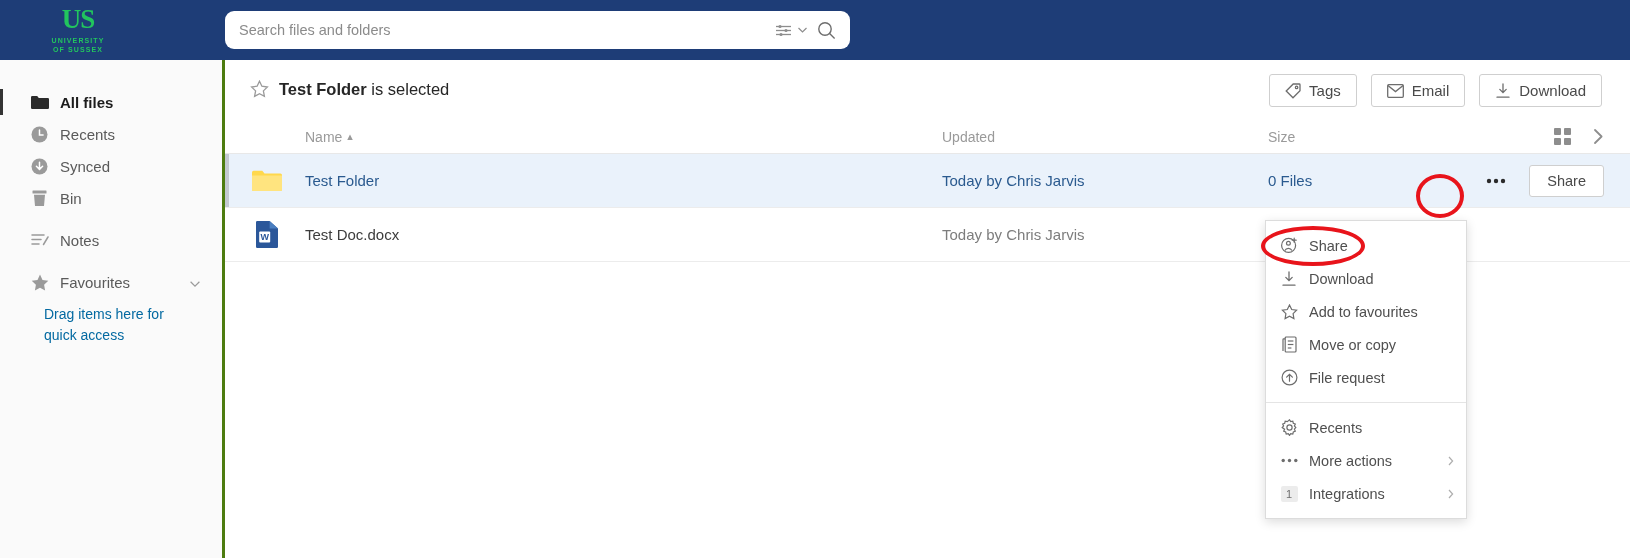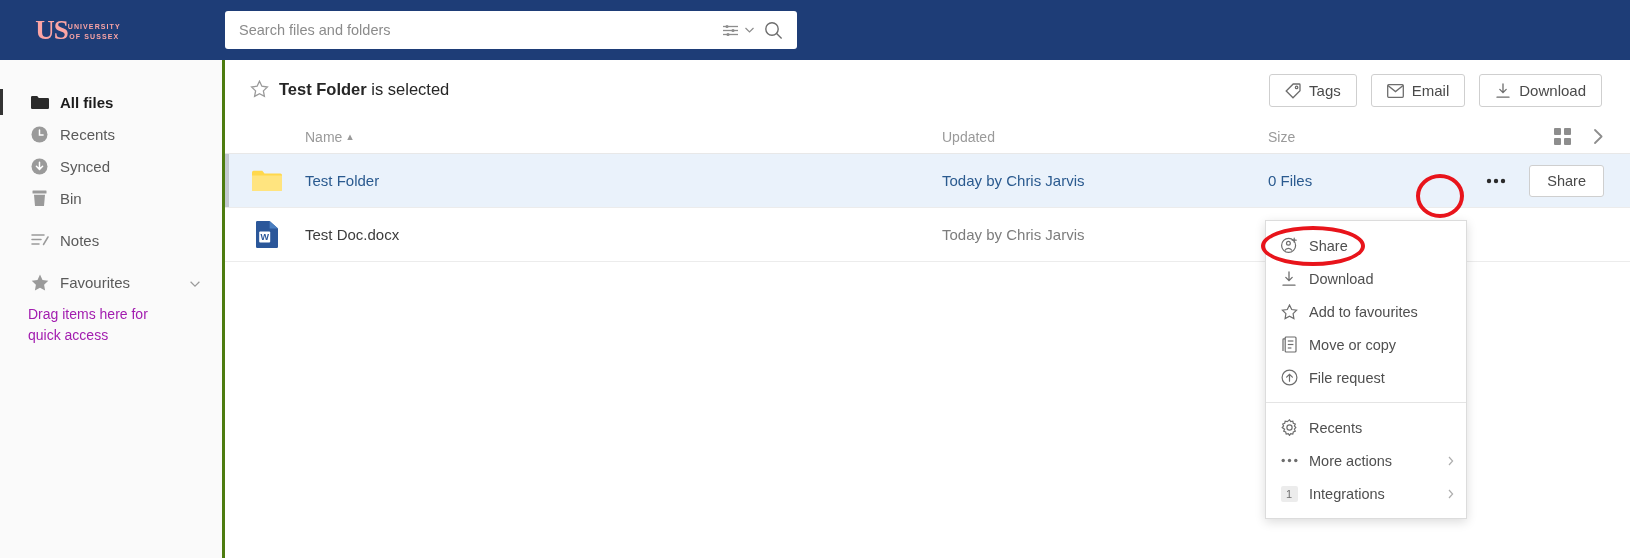--- a/index.html
+++ b/index.html
@@ -14,38 +14,38 @@
   
   .topbar {
     position: absolute; left: 0; top: 0;
     width: 1630px; height: 60px;
     background: #1e3d77;
     display: flex; align-items: center;
   }
   .logo-wrap {
     position: absolute; left: 28px; top: 4px;
     width: 100px; height: 52px;
-    display: flex; flex-direction: row;
+    display: flex; flex-direction: column;
     align-items: center; justify-content: center;
-    color: #fca5a5;
+    color: #22c55e;
   }
   .logo-mark {
     font-family: "Liberation Serif", serif;
     font-size: 27px; font-weight: bold; line-height: 1;
     letter-spacing: -1px;
   }
   .logo-sub {
     font-size: 7px; letter-spacing: 1.1px; line-height: 1.35;
     text-align: center; margin-top: 3px; font-weight: bold;
   }
 
   .searchbox {
     position: absolute; left: 225px; top: 11px;
-    width: 572px; height: 38px;
-    background: #ffffff; border-radius: 3px;
+    width: 625px; height: 38px;
+    background: #ffffff; border-radius: 9px;
     display: flex; align-items: center;
   }
   .search-input {
     flex: 1; border: none; outline: none;
     font-family: "Liberation Sans", sans-serif;
     font-size: 14.5px; color: #333;
     padding: 0 12px 0 14px; background: transparent;
   }
   .search-input::placeholder { color: #8b8b8b; }
   .search-tools { display: flex; align-items: center; gap: 6px; padding-right: 14px; }
@@ -70,21 +70,21 @@
   .nav-item.active::before {
     content: ""; position: absolute; left: 0; top: 3px;
     width: 3px; height: 26px; background: #333;
   }
   .nav-icon { width: 19px; height: 19px; display: flex; align-items: center; justify-content: center; flex-shrink: 0; }
   .nav-icon svg { display: block; }
   .nav-gap { height: 10px; }
   .fav-row { position: relative; }
   .fav-chevron { position: absolute; right: 22px; top: 50%; transform: translateY(-50%); }
   .fav-hint {
-    padding-left: 28px; font-size: 14px; color: #a21caf;
+    padding-left: 44px; font-size: 14px; color: #0369a1;
     line-height: 21px; margin-top: 6px; max-width: 180px;
   }
 
   
   .main { position: absolute; left: 225px; top: 60px; width: 1405px; height: 498px; background: #fff; }
 
   .content-head {
     position: relative; height: 58px;
     display: flex; align-items: center;
     padding: 0 0 0 25px;

